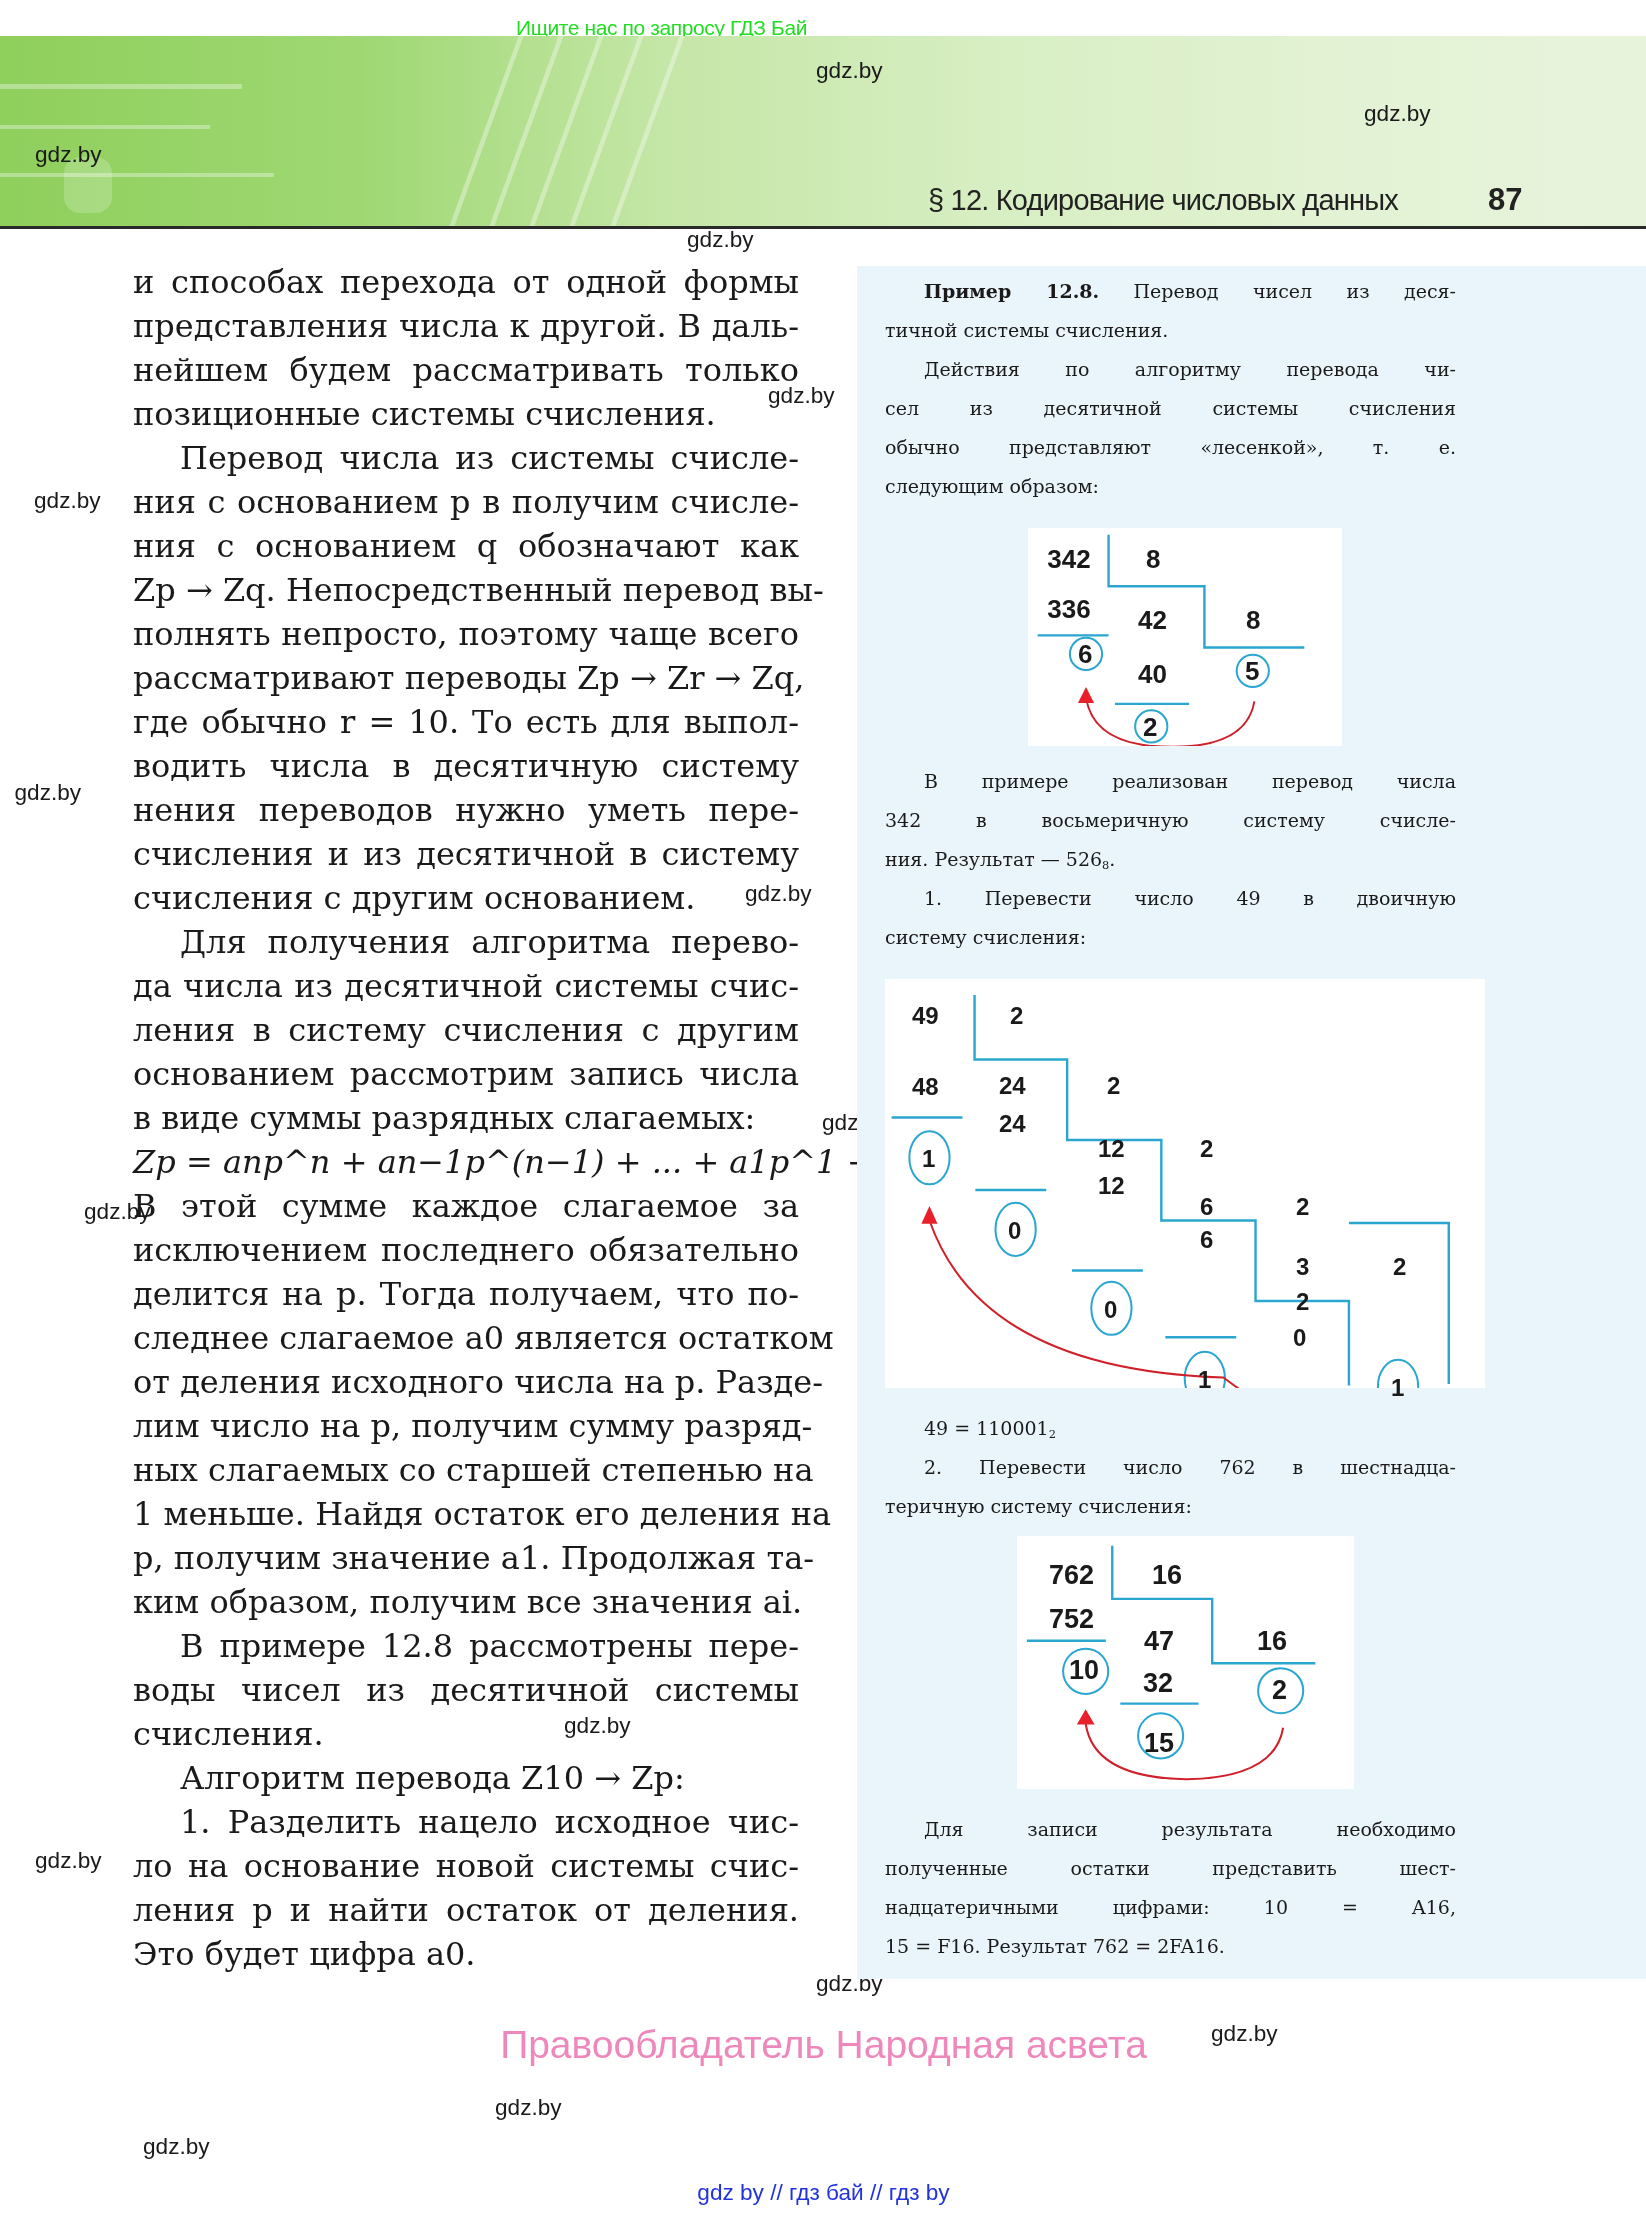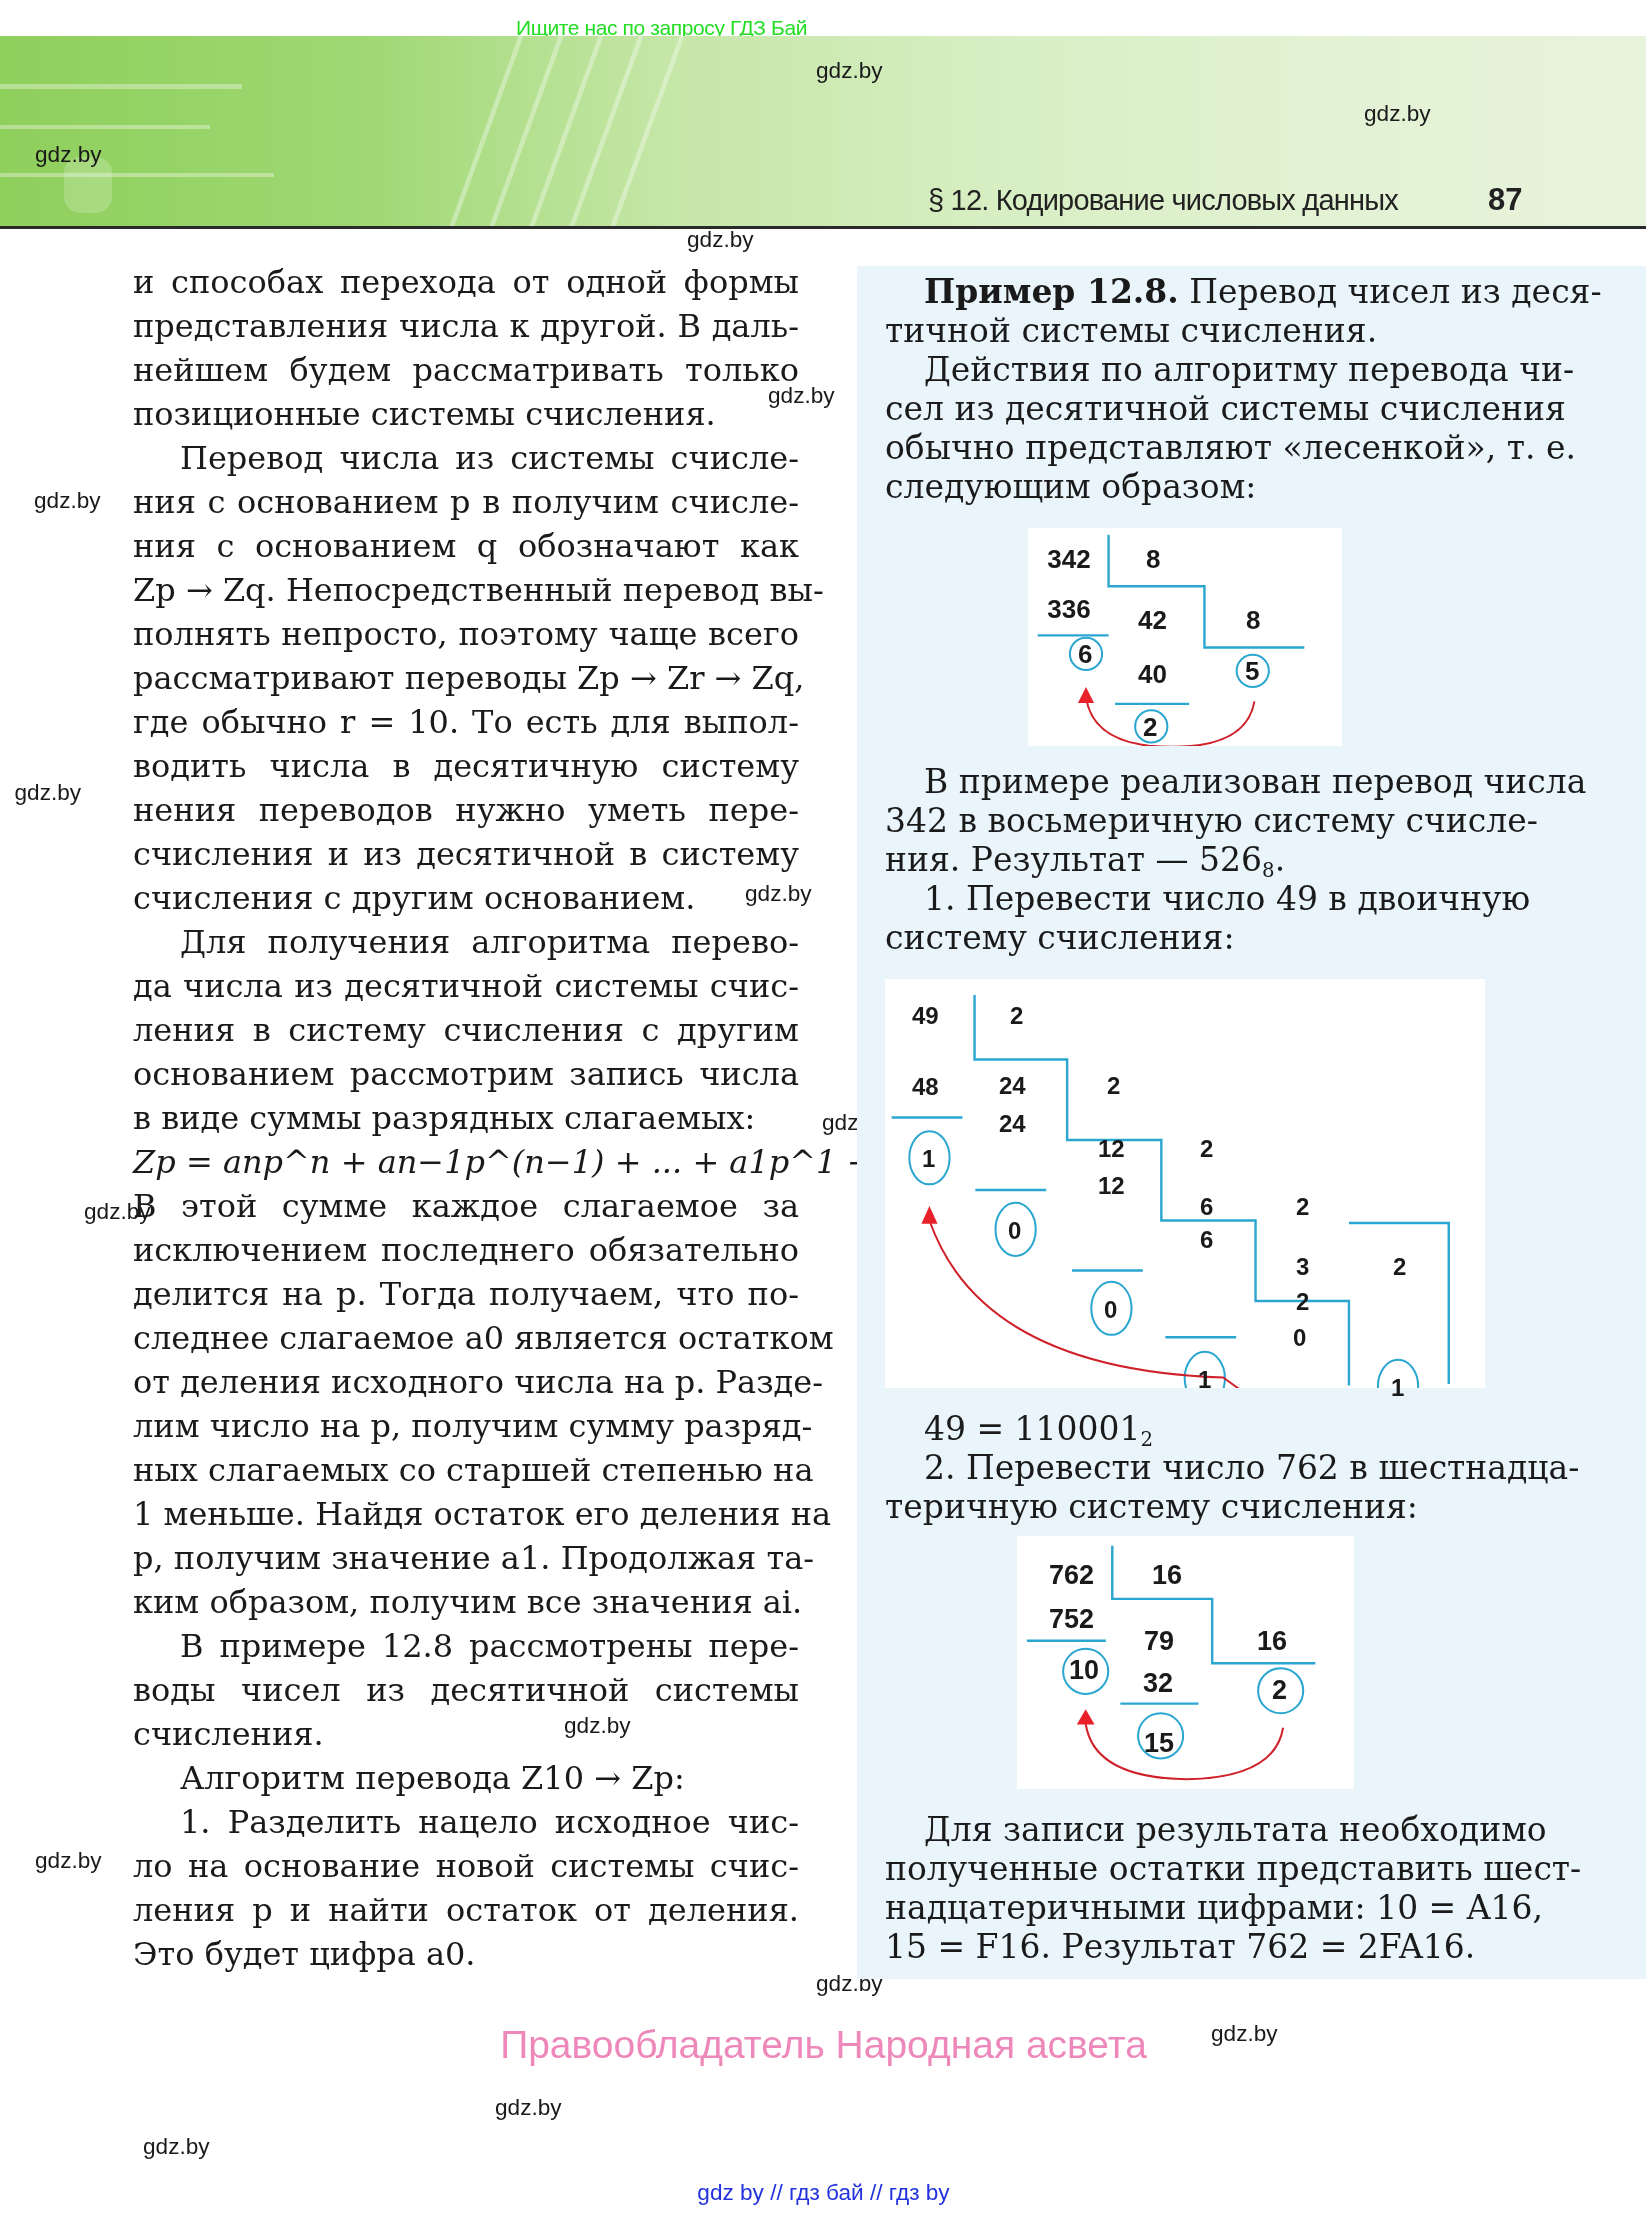--- a/index.html
+++ b/index.html
@@ -18,21 +18,21 @@
     font-size:31px; font-weight:bold; color:#222; }
   .wm { position:absolute; font-family:"Liberation Sans", sans-serif; font-size:22.6px; color:#1a1a1a; }
   .left-col { position:absolute; left:133px; top:260px; width:666px; }
   .line { font-size:32px; line-height:44px; height:44px; white-space:nowrap;
     text-align:justify; text-align-last:justify; }
   .line.last { text-align-last:left; }
   .line.ind { padding-left:47px; }
   sub { font-size:0.6em; vertical-align:-0.3em; }
   .panel { position:absolute; left:857px; top:266px; width:790px; height:1713px; background:#eaf5fb; }
   .pcol { position:absolute; left:885px; width:571px; }
-  .pline { font-size:33px; line-height:39px; height:39px; white-space:nowrap; text-align:justify; text-align-last:justify; }
+  .pline { font-size:19px; line-height:39px; height:39px; white-space:nowrap; text-align:justify; text-align-last:justify; }
   .pline.last { text-align-last:left; }
   .pline.ind { padding-left:39px; }
   .pline b { font-weight:bold; }
   .diagram { position:absolute; background:#ffffff;padding-left:28px; }
   .diagram svg { position:absolute; left:0; top:0; }
   .footer-pink { position:absolute; left:0; top:2023px; width:1647px; text-align:center;
     font-family:"Liberation Sans", sans-serif; font-size:39px; color:#ee88bb; }
   .footer-blue { position:absolute; left:0; top:2180px; width:1647px; text-align:center;
     font-family:"Liberation Sans", sans-serif; font-size:22.6px; color:#2233dd; }
 </style>
@@ -214,21 +214,21 @@
     <line x1="128" y1="208" x2="225" y2="208" stroke="#2aa6d0" stroke-width="3"></line>
     <ellipse cx="85" cy="168" rx="28" ry="28" fill="none" stroke="#2aa6d0" stroke-width="2.5"></ellipse>
     <ellipse cx="178" cy="248" rx="28" ry="28" fill="none" stroke="#2aa6d0" stroke-width="2.5"></ellipse>
     <ellipse cx="327" cy="192" rx="28" ry="28" fill="none" stroke="#2aa6d0" stroke-width="2.5"></ellipse>
     <path d="M 330 238 Q 320 300 210 302 Q 95 300 85 233" fill="none" stroke="#d0202a" stroke-width="2.5"></path>
     <polygon points="85,215 74,234 96,234" fill="#e8202a"></polygon>
   </svg>
   <div class="abs" style="left:32px;top:24px;font:bold 27px 'Liberation Sans',sans-serif;">762</div>
   <div class="abs" style="left:135px;top:24px;font:bold 27px 'Liberation Sans',sans-serif;">16</div>
   <div class="abs" style="left:32px;top:68px;font:bold 27px 'Liberation Sans',sans-serif;">752</div>
-  <div class="abs" style="left:127px;top:90px;font:bold 27px 'Liberation Sans',sans-serif;">79</div>
+  <div class="abs" style="left:127px;top:90px;font:bold 27px 'Liberation Sans',sans-serif;">47</div>
   <div class="abs" style="left:240px;top:90px;font:bold 27px 'Liberation Sans',sans-serif;">16</div>
   <div class="abs" style="left:52px;top:119px;font:bold 27px 'Liberation Sans',sans-serif;">10</div>
   <div class="abs" style="left:126px;top:132px;font:bold 27px 'Liberation Sans',sans-serif;">32</div>
   <div class="abs" style="left:255px;top:139px;font:bold 27px 'Liberation Sans',sans-serif;">2</div>
   <div class="abs" style="left:127px;top:192px;font:bold 27px 'Liberation Sans',sans-serif;">15</div>
 </div>
 
 <div class="pcol" style="top:1810px;">
   <div class="pline ind">Для записи результата необходимо</div>
   <div class="pline">полученные остатки представить шест-</div>

